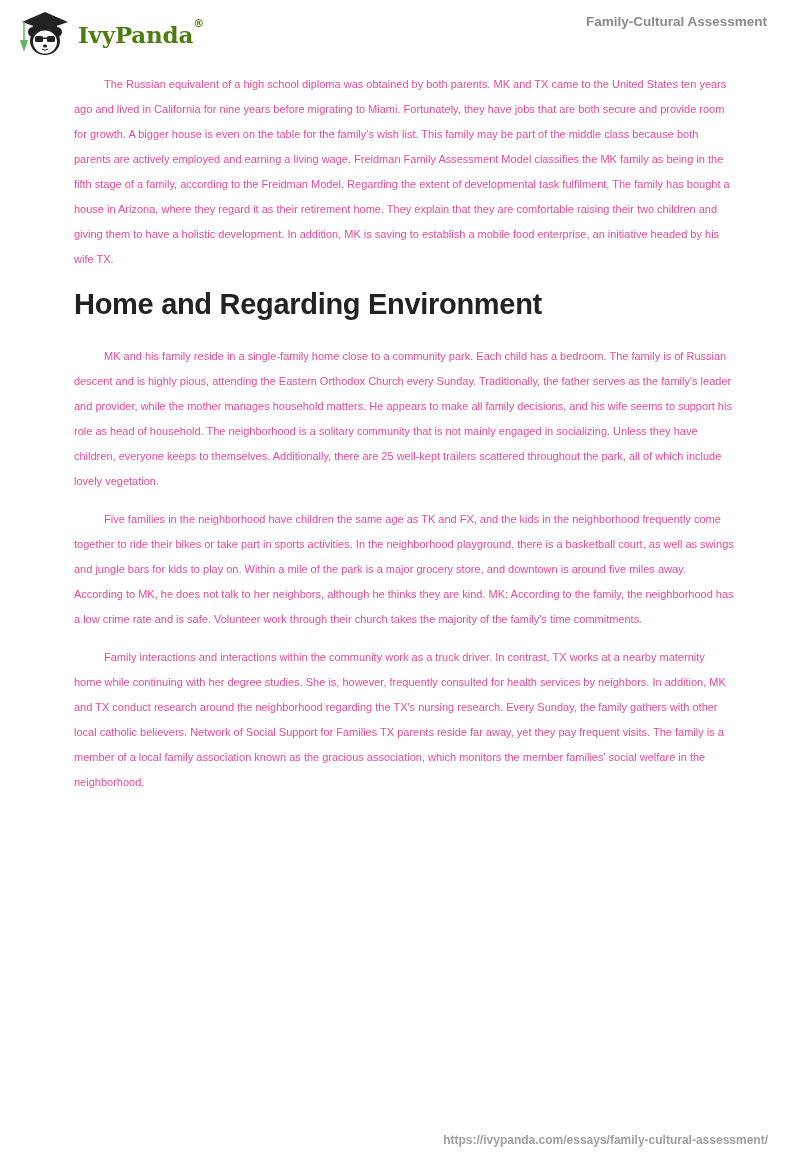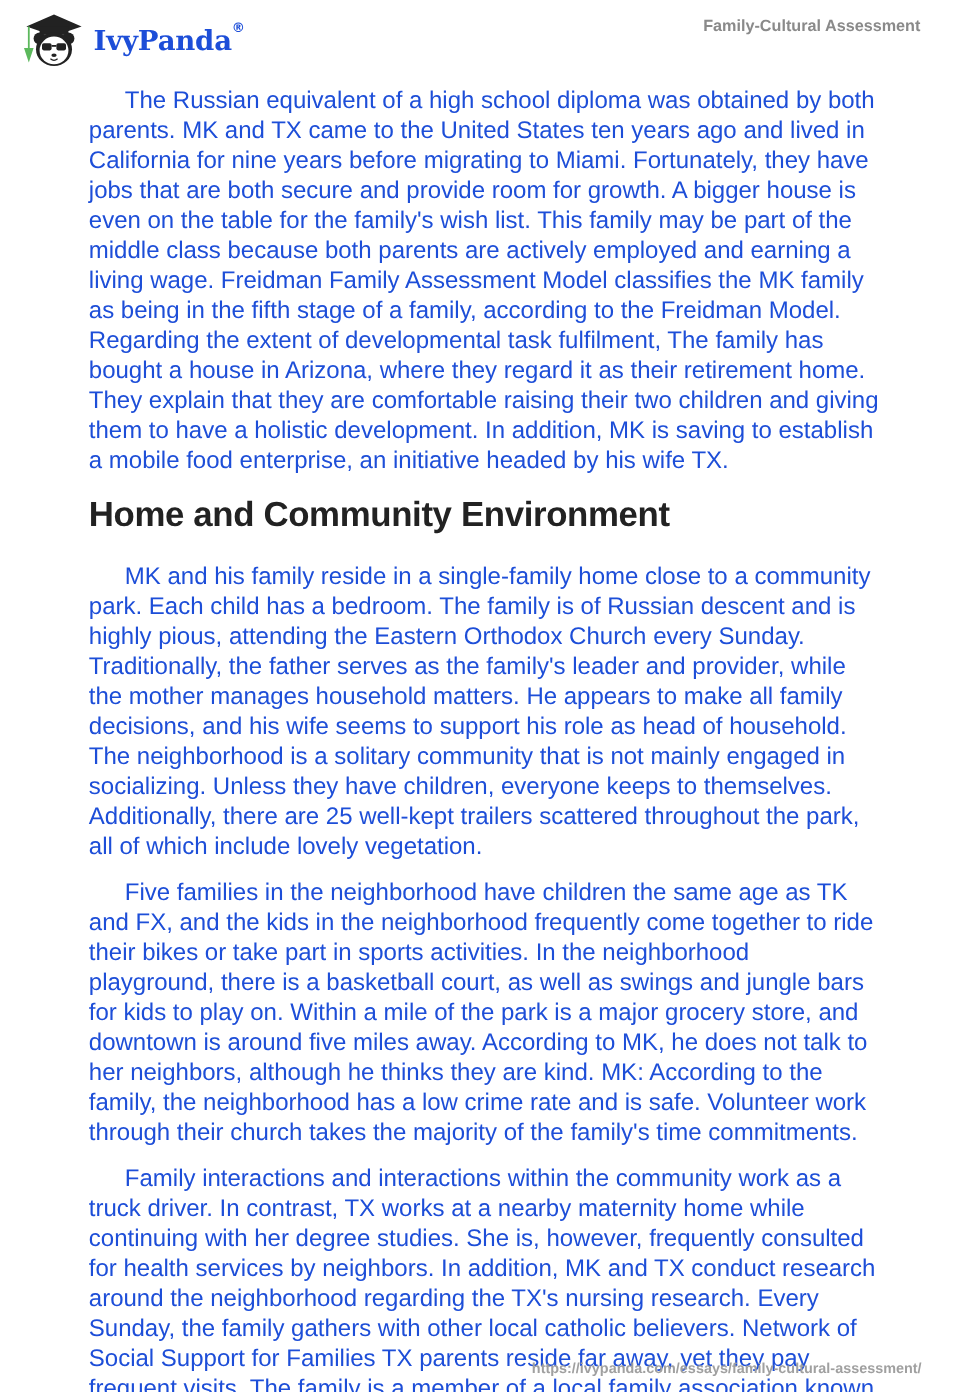--- a/index.html
+++ b/index.html
@@ -4,29 +4,29 @@
 <style>
   * { margin: 0; padding: 0; box-sizing: border-box; }
   html, body { width: 800px; height: 1160px; background: #ffffff; overflow: hidden; }
   body { position: relative; font-family: "Liberation Sans", sans-serif; color: #222222; }
 
   .header { position: absolute; left: 0; top: 0; width: 800px; height: 60px; }
   .logo { position: absolute; left: 16px; top: 8px; display: flex; align-items: center; height: 50px; }
   .logo-mark { width: 58px; height: 50px; }
   .logo-text {
     font-family: "DejaVu Serif", "Liberation Serif", serif;
-    font-weight: bold; font-size: 23px; color: #1d4ed8; margin-left: 4px; letter-spacing: -0.2px;
+    font-weight: bold; font-size: 23px; color: #4d7c0f; margin-left: 4px; letter-spacing: -0.2px;
     position: relative; top: 1px;
   }
   .logo-reg { font-size: 11px; vertical-align: top; position: relative; top: -4px; font-weight: bold;
     font-family: "DejaVu Sans", sans-serif; }
   .doc-title { position: absolute; right: 33px; top: 14px; font-size: 13.5px; color: #8a8a8a; font-weight: bold; }
 
   .content { position: absolute; left: 74px; top: 72px; width: 660px; }
-  .para { font-size: 20px; line-height: 25px; color: #1d4ed8; text-indent: 30px; margin-bottom: 13px; }
+  .para { font-size: 11px; line-height: 25px; color: #ec4899; text-indent: 30px; margin-bottom: 13px; }
   .section-heading { font-size: 29px; font-weight: bold; color: #222222; line-height: 34px;
     margin-top: 15px; margin-bottom: 23px; letter-spacing: -0.3px; }
 
   .footer-url { position: absolute; right: 32px; top: 1133px; font-size: 12px; color: #a0a0a0; font-weight: bold; }
 </style>
 </head>
 <body>
 
 <div class="header">
   <div class="logo">
@@ -50,19 +50,19 @@
       <ellipse cx="29" cy="38" rx="2.2" ry="1.5" fill="#222"></ellipse>
       <path d="M26,41 Q29,43.5 32,41" stroke="#222" stroke-width="1" fill="none"></path>
     </svg>
     <span class="logo-text"><span>IvyPanda</span><span class="logo-reg">®</span></span>
   </div>
   <div class="doc-title">Family-Cultural Assessment</div>
 </div>
 
 <main class="content">
   <p class="para">The Russian equivalent of a high school diploma was obtained by both parents. MK and TX came to the United States ten years ago and lived in California for nine years before migrating to Miami. Fortunately, they have jobs that are both secure and provide room for growth. A bigger house is even on the table for the family's wish list. This family may be part of the middle class because both parents are actively employed and earning a living wage. Freidman Family Assessment Model classifies the MK family as being in the fifth stage of a family, according to the Freidman Model. Regarding the extent of developmental task fulfilment, The family has bought a house in Arizona, where they regard it as their retirement home. They explain that they are comfortable raising their two children and giving them to have a holistic development. In addition, MK is saving to establish a mobile food enterprise, an initiative headed by his wife TX.</p>
-  <h2 class="section-heading">Home and Community Environment</h2>
+  <h2 class="section-heading">Home and Regarding Environment</h2>
   <p class="para">MK and his family reside in a single-family home close to a community park. Each child has a bedroom. The family is of Russian descent and is highly pious, attending the Eastern Orthodox Church every Sunday. Traditionally, the father serves as the family's leader and provider, while the mother manages household matters. He appears to make all family decisions, and his wife seems to support his role as head of household. The neighborhood is a solitary community that is not mainly engaged in socializing. Unless they have children, everyone keeps to themselves. Additionally, there are 25 well-kept trailers scattered throughout the park, all of which include lovely vegetation.</p>
   <p class="para">Five families in the neighborhood have children the same age as TK and FX, and the kids in the neighborhood frequently come together to ride their bikes or take part in sports activities. In the neighborhood playground, there is a basketball court, as well as swings and jungle bars for kids to play on. Within a mile of the park is a major grocery store, and downtown is around five miles away. According to MK, he does not talk to her neighbors, although he thinks they are kind. MK: According to the family, the neighborhood has a low crime rate and is safe. Volunteer work through their church takes the majority of the family's time commitments.</p>
   <p class="para">Family interactions and interactions within the community work as a truck driver. In contrast, TX works at a nearby maternity home while continuing with her degree studies. She is, however, frequently consulted for health services by neighbors. In addition, MK and TX conduct research around the neighborhood regarding the TX's nursing research. Every Sunday, the family gathers with other local catholic believers. Network of Social Support for Families TX parents reside far away, yet they pay frequent visits. The family is a member of a local family association known as the gracious association, which monitors the member families' social welfare in the neighborhood.</p>
 </main>
 
 <div class="footer-url">https://ivypanda.com/essays/family-cultural-assessment/</div>
 
 </body></html>

